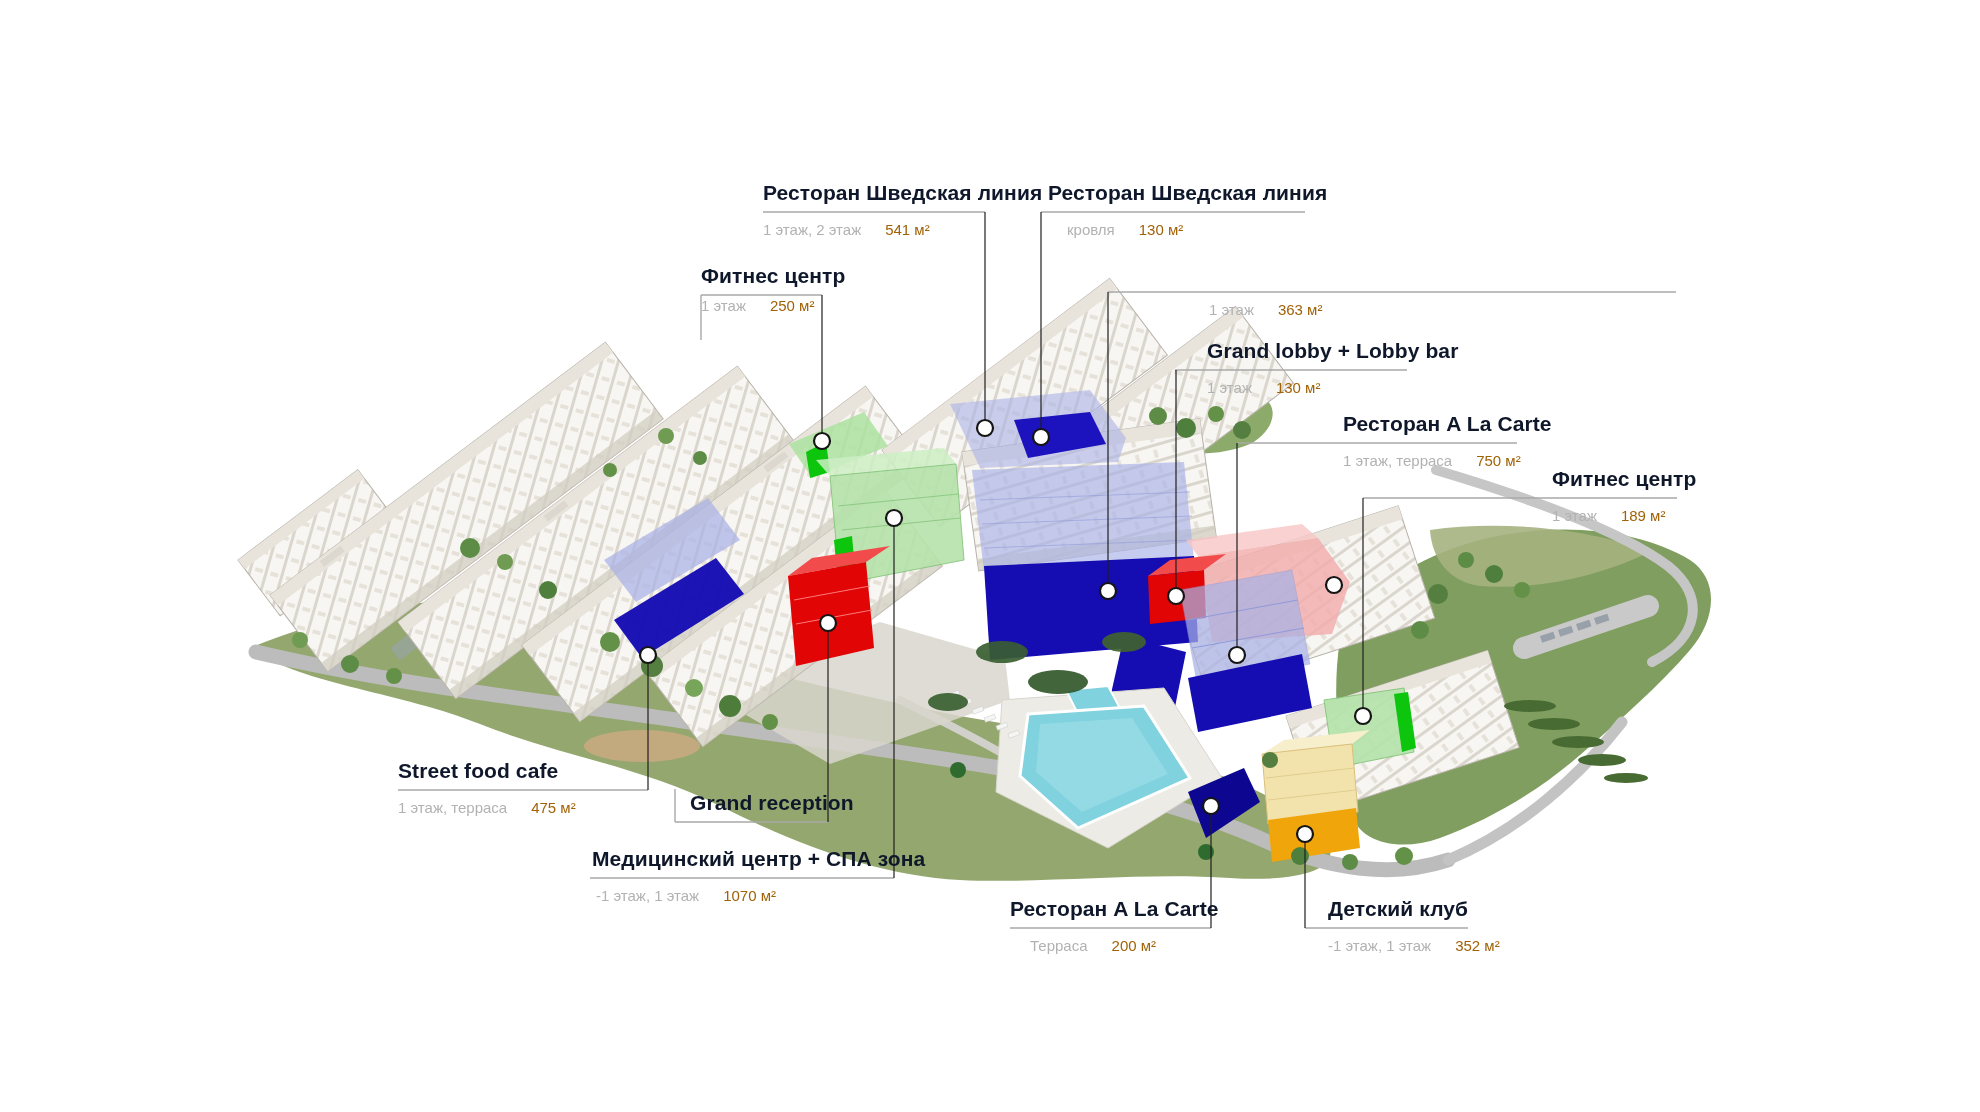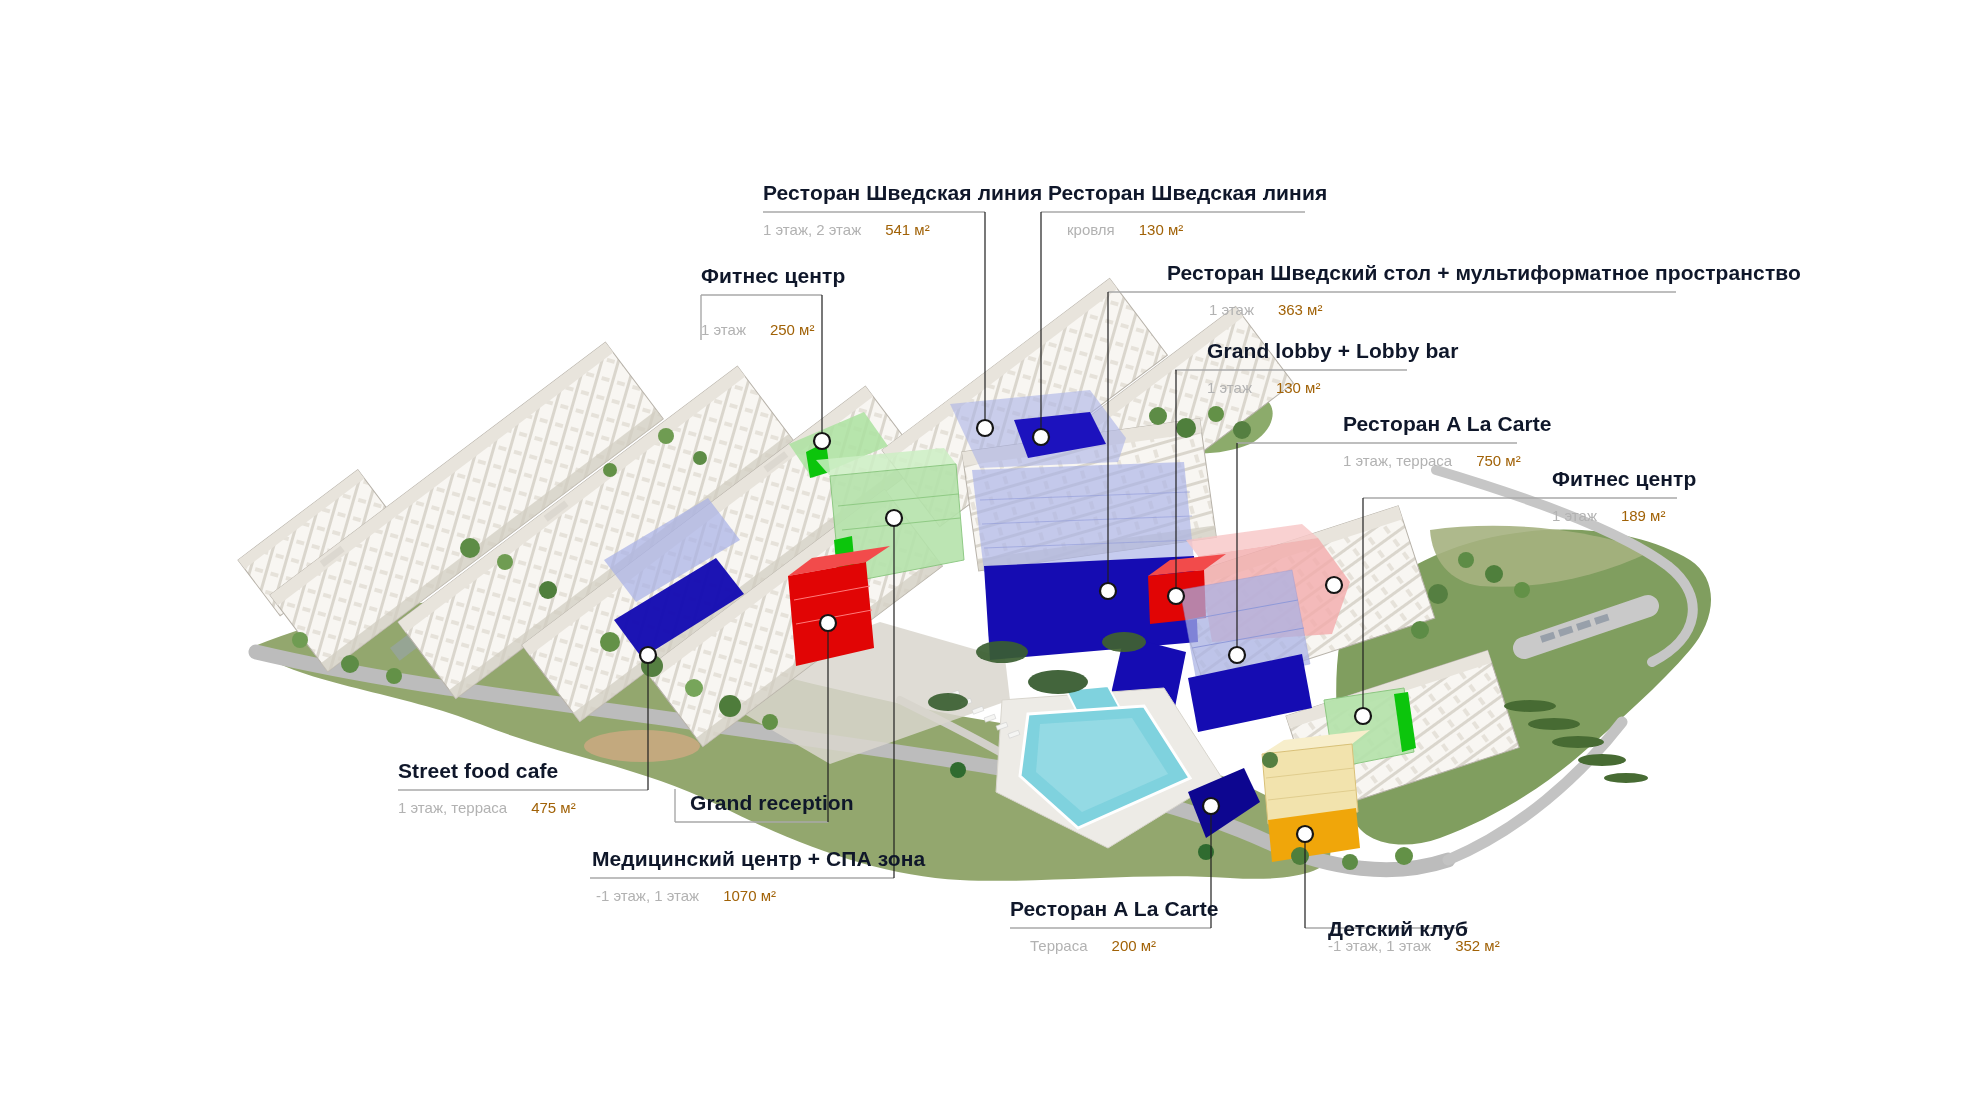--- a/index.html
+++ b/index.html
@@ -308,33 +308,32 @@
         <circle cx="1334" cy="585" r="8" fill="#ffffff" stroke="#151515" stroke-width="2.2"></circle>
       </g>
 </svg>
 
 <div id="callout-layer">
       <div class="callout-title" style="left: 763px; top: 179px;">Ресторан Шведская линия</div>
       <div class="callout-sub" style="left: 763px; top: 220px;"><span class="floors">1 этаж, 2 этаж</span><span class="area">541 м²</span></div>
       <div class="callout-title" style="left: 1048px; top: 179px;">Ресторан Шведская линия</div>
       <div class="callout-sub" style="left: 1067px; top: 220px;"><span class="floors">кровля</span><span class="area">130 м²</span></div>
       <div class="callout-title" style="left: 701px; top: 262px;">Фитнес центр</div>
-      <div class="callout-sub" style="left: 701px; top: 320px; text-align: right;"><span class="floors">1 этаж</span><span class="area">250 м²</span></div>
-      <div class="callout-title" style="left: 1167px; top: 259px;">Ресторан Шведский стол + мультиформатное пространство</div>
+      <div class="callout-sub" style="left: 701px; top: 296px; text-align: right;"><span class="floors">1 этаж</span><span class="area">250 м²</span></div>
       <div class="callout-sub" style="left: 1209px; top: 300px;"><span class="floors">1 этаж</span><span class="area">363 м²</span></div>
       <div class="callout-title" style="left: 1207px; top: 337px;">Grand lobby + Lobby bar</div>
       <div class="callout-sub" style="left: 1207px; top: 378px;"><span class="floors">1 этаж</span><span class="area">130 м²</span></div>
       <div class="callout-title" style="left: 1343px; top: 410px;">Ресторан A La Carte</div>
       <div class="callout-sub" style="left: 1343px; top: 451px;"><span class="floors">1 этаж, терраса</span><span class="area">750 м²</span></div>
       <div class="callout-title" style="left: 1552px; top: 465px;">Фитнес центр</div>
       <div class="callout-sub" style="left: 1552px; top: 506px; text-align: right;"><span class="floors">1 этаж</span><span class="area">189 м²</span></div>
       <div class="callout-title" style="left: 398px; top: 757px;">Street food cafe</div>
       <div class="callout-sub" style="left: 398px; top: 798px;"><span class="floors">1 этаж, терраса</span><span class="area">475 м²</span></div>
       <div class="callout-title" style="left: 690px; top: 789px;">Grand reception</div>
       <div class="callout-title" style="left: 592px; top: 845px;">Медицинский центр + СПА зона</div>
       <div class="callout-sub" style="left: 596px; top: 886px;"><span class="floors">-1 этаж, 1 этаж</span><span class="area">1070 м²</span></div>
       <div class="callout-title" style="left: 1010px; top: 895px;">Ресторан A La Carte</div>
       <div class="callout-sub" style="left: 1010px; top: 936px; margin-left: 20px;"><span class="floors">Терраса</span><span class="area">200 м²</span></div>
-      <div class="callout-title" style="left: 1328px; top: 895px; margin-top: 20px;">Детский клуб</div>
+      <div class="callout-title" style="left: 1328px; top: 895px;">Детский клуб</div>
       <div class="callout-sub" style="left: 1328px; top: 936px;"><span class="floors">-1 этаж, 1 этаж</span><span class="area">352 м²</span></div>
     </div>
 
 </div>
 
 </body></html>

